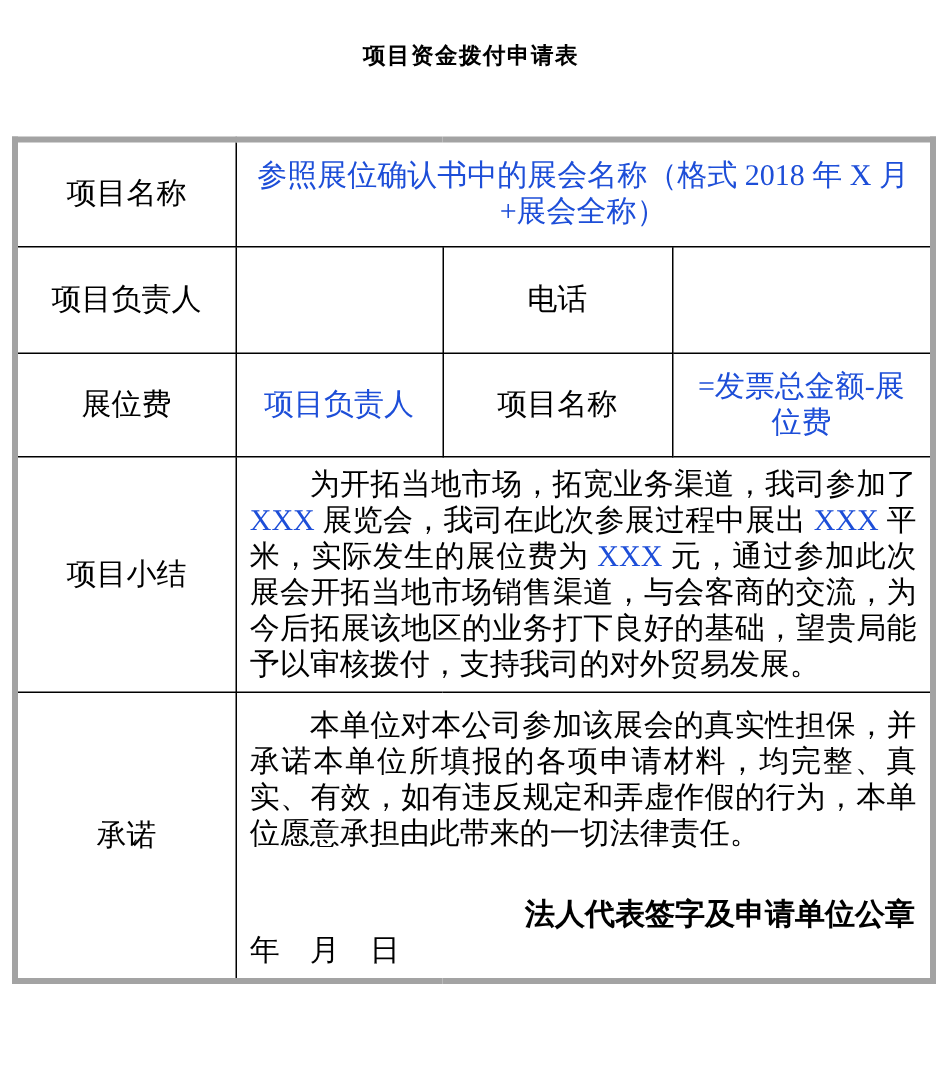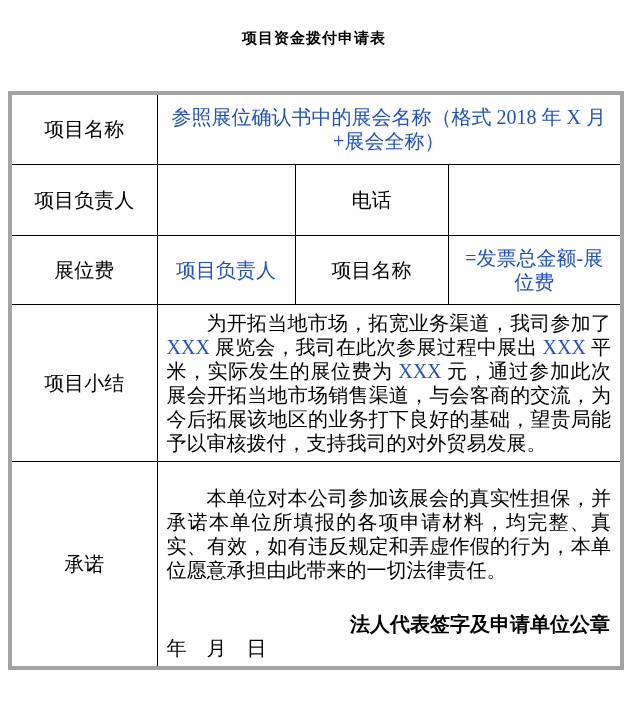--- a/index.html
+++ b/index.html
@@ -43,21 +43,21 @@
   tr.r3 td { height: 70px; }
   tr.r4 td { height: 69px; }
   tr.r5 td { height: 146px; }
   tr.r6 td { height: 190px; }
   .red { color: #1d4ed8; }
   td.para-cell {
     text-align: justify;
     padding: 6px 9px;
   }
   .para { text-indent: 2em; text-align: justify; }
-  td.commit-cell { vertical-align: top; padding-top: 24px; }
+  td.commit-cell { vertical-align: top; padding-top: 10px; }
   .sig-line {
     text-align: right;
     margin-top: 30px;
     padding-right: 1px;
     white-space: nowrap;
     font-weight: bold;
   }
   .date-line {
     text-align: left;
     padding-right: 60px;

